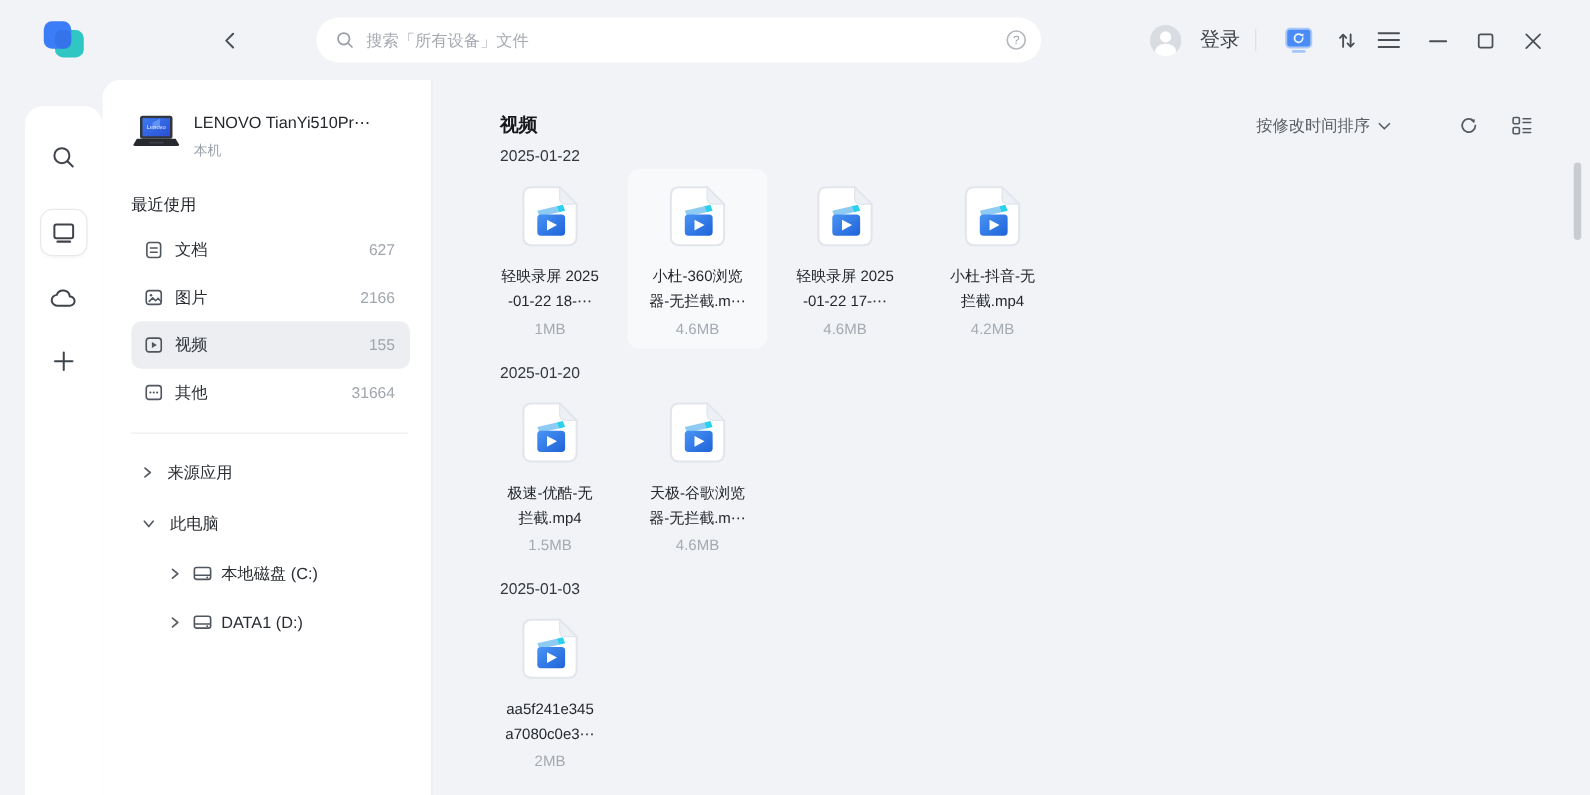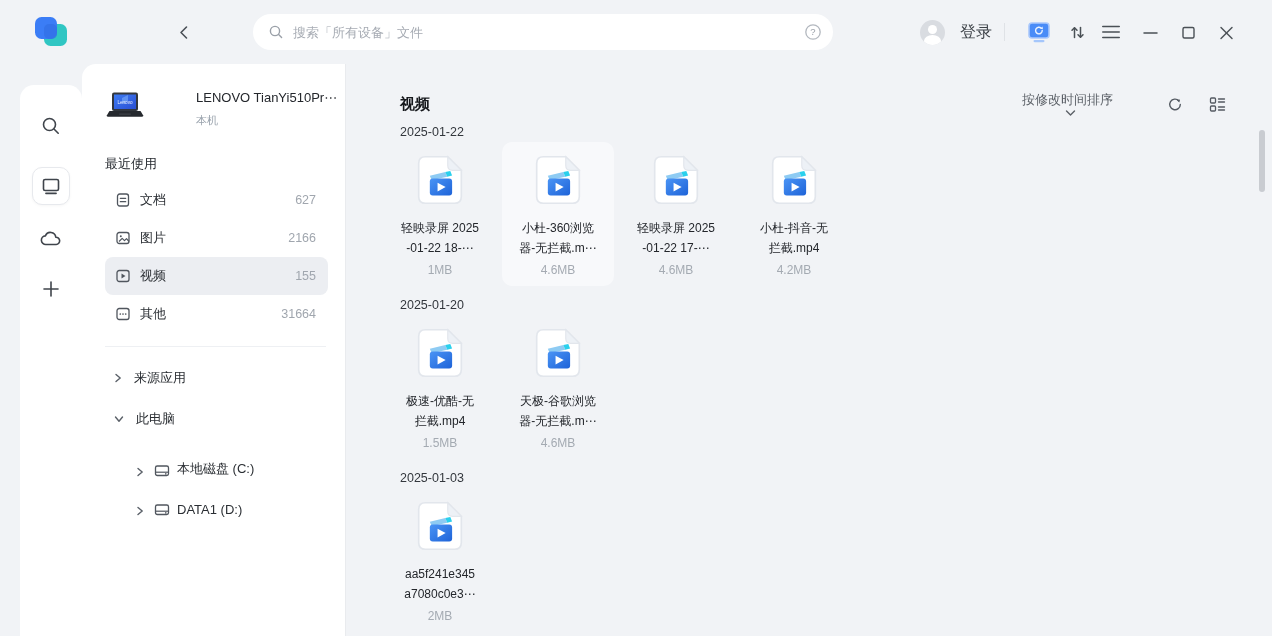--- a/index.html
+++ b/index.html
@@ -45,49 +45,49 @@
   .rail-btn { background:none; border:none; cursor:pointer; padding:0; margin-bottom:30px; display:flex; align-items:center; justify-content:center; }
   .rail-btn.selected {
     width:38px; height:38px; border:1px solid #e7e9ed; border-radius:10px; background:#fff;
     box-shadow:0 1px 3px rgba(0,0,0,.04); margin-bottom:24px;
   }
 
   .sidebar {
     width:263px; background:#fff; border-radius:14px 0 0 0;
     padding:26px 17px 0 23px; flex-shrink:0;
   }
-  .device-row { display:flex; align-items:flex-start; cursor:pointer;gap:41px; }
+  .device-row { display:flex; align-items:flex-start; cursor:pointer; }
   .device-thumb { width:40px; height:32px; flex-shrink:0; }
   .device-meta { margin-left:10px; }
   .device-name { font-size:13px; color:#24272c; white-space:nowrap; }
   .device-sub { font-size:11px; color:#9aa3ad; margin-top:8px; }
   .recent-label { margin-top:27px; font-size:13px; font-weight:500; color:#1f2329; }
   .nav-list { margin-top:8px; }
   .nav-item {
     height:38px; display:flex; align-items:center; padding:0 12px 0 10px;
     border-radius:8px; cursor:pointer;
   }
   .nav-item.selected { background:#eceef2; }
   .cat-label { margin-left:9px; font-size:13px; color:#2a2e33; }
   .cat-count { margin-left:auto; font-size:12.5px; color:#a0a6ae; }
   .side-divider { height:1px; background:#eef0f3; margin:13px 2px 0 0; }
   .tree { margin-top:10px; }
   .tree-root { height:41px; display:flex; align-items:center; padding-left:8px; cursor:pointer; }
   .tree-root .tree-label { margin-left:11px; font-size:13px; color:#2a2e33; }
-  .tree-child { height:39px; display:flex; align-items:flex-end; padding-left:30px; cursor:pointer; }
+  .tree-child { height:39px; display:flex; align-items:center; padding-left:30px; cursor:pointer; }
   .tree-child .disk-icon { margin-left:9px; }
   .tree-child .tree-label { margin-left:7px; font-size:13px; color:#2a2e33; }
 
   .content {
     flex:1; border-left:1px solid #e9ebee; padding:27px 0 0 54px; overflow:hidden; position:relative;
   }
   .content-header { display:flex; align-items:center; padding-right:45px; }
   .page-title { font-size:15px; font-weight:700; color:#16181c; }
   .header-right { margin-left:auto; display:flex; align-items:center; }
-  .sort-btn { background:none; border:none; cursor:pointer; display:flex; align-items:center; font-family:"Liberation Sans", sans-serif;flex-direction:column; }
+  .sort-btn { background:none; border:none; cursor:pointer; display:flex; align-items:center; font-family:"Liberation Sans", sans-serif; }
   .sort-label { font-size:13px; color:#5b6067; }
   .sort-btn svg { margin-left:6px; }
   .hdr-icon { background:none; border:none; cursor:pointer; padding:1px; margin-left:24px; display:flex; }
   .hdr-icon.first { margin-left:52px; }
 
   .group { margin-bottom:12px; }
   .group-date { font-size:12.5px; color:#33373d; margin:8px 0 3px; }
   .files { display:flex; margin-left:-16px; }
   .file-card {
     width:112px; margin-right:6px; padding-top:7px; border-radius:10px;

